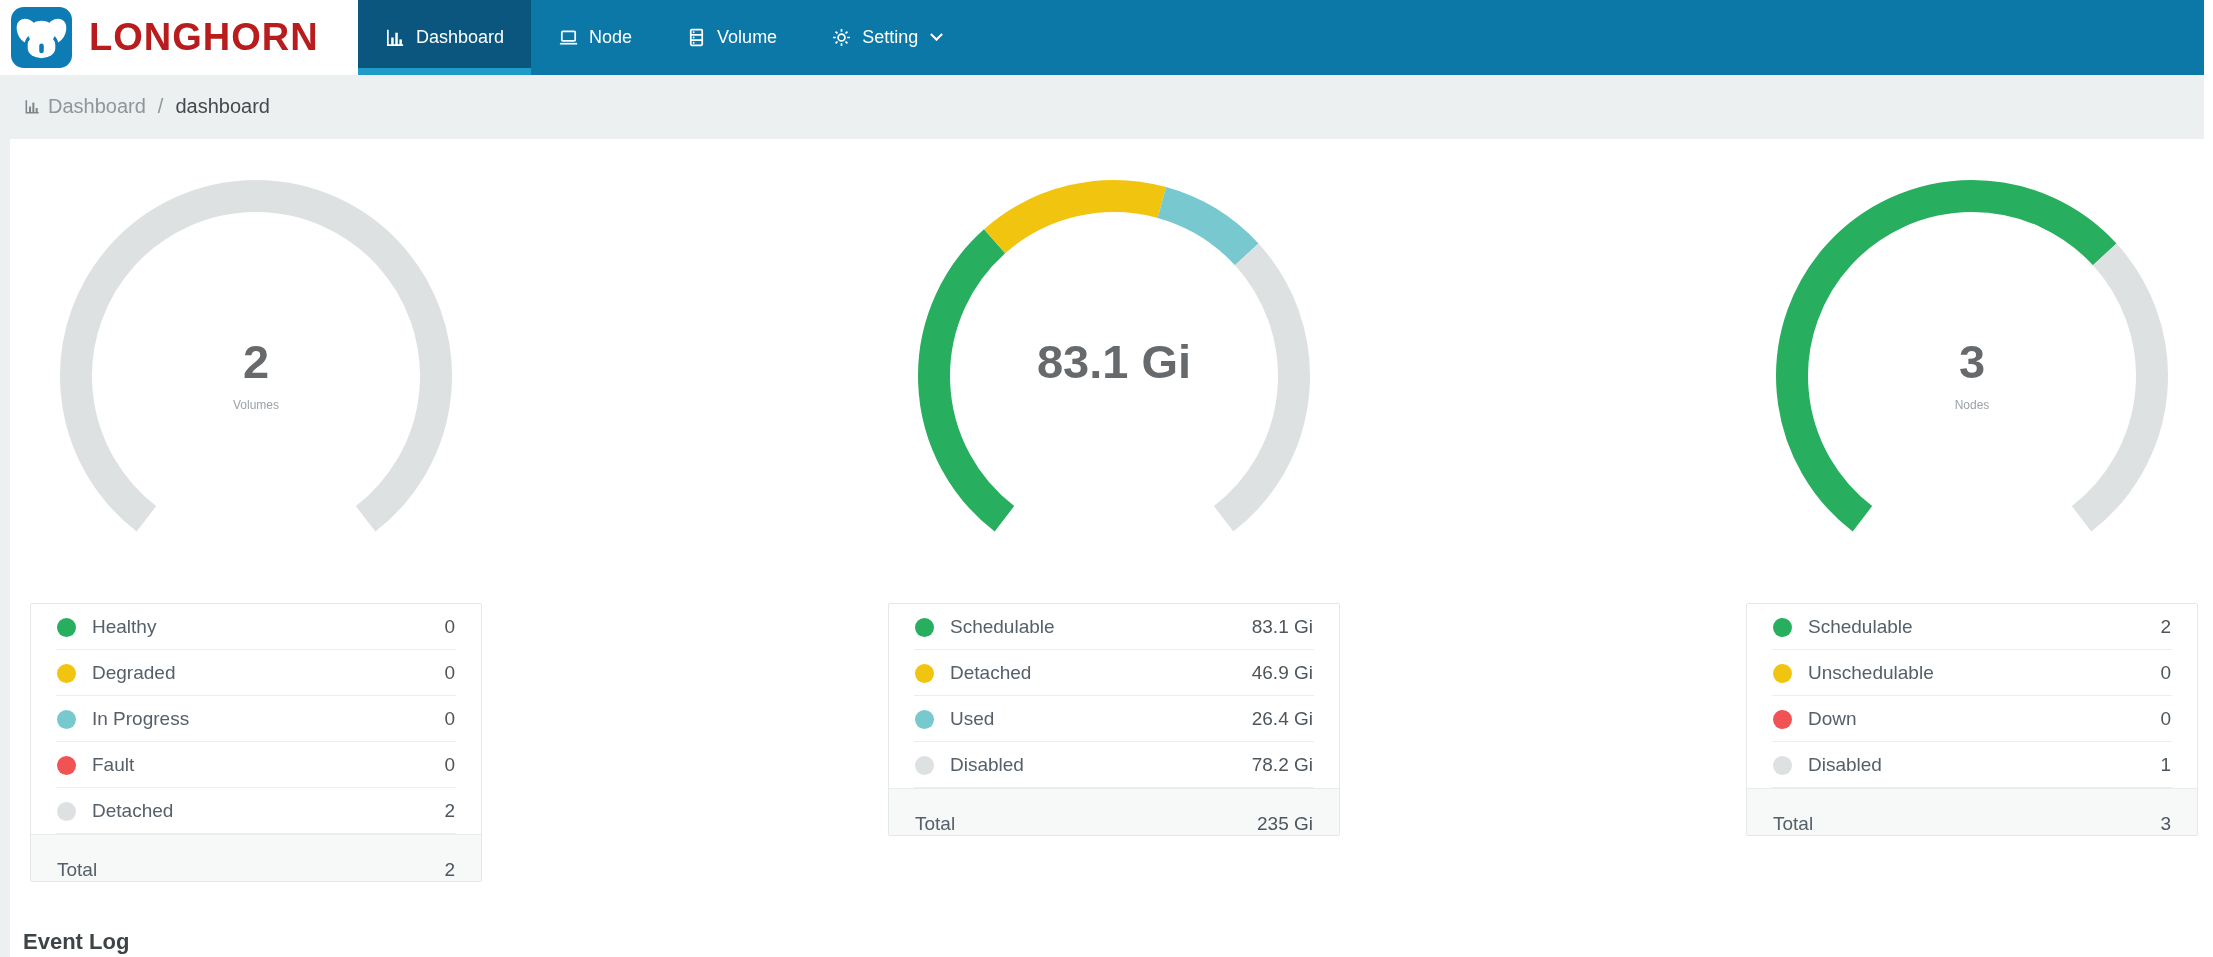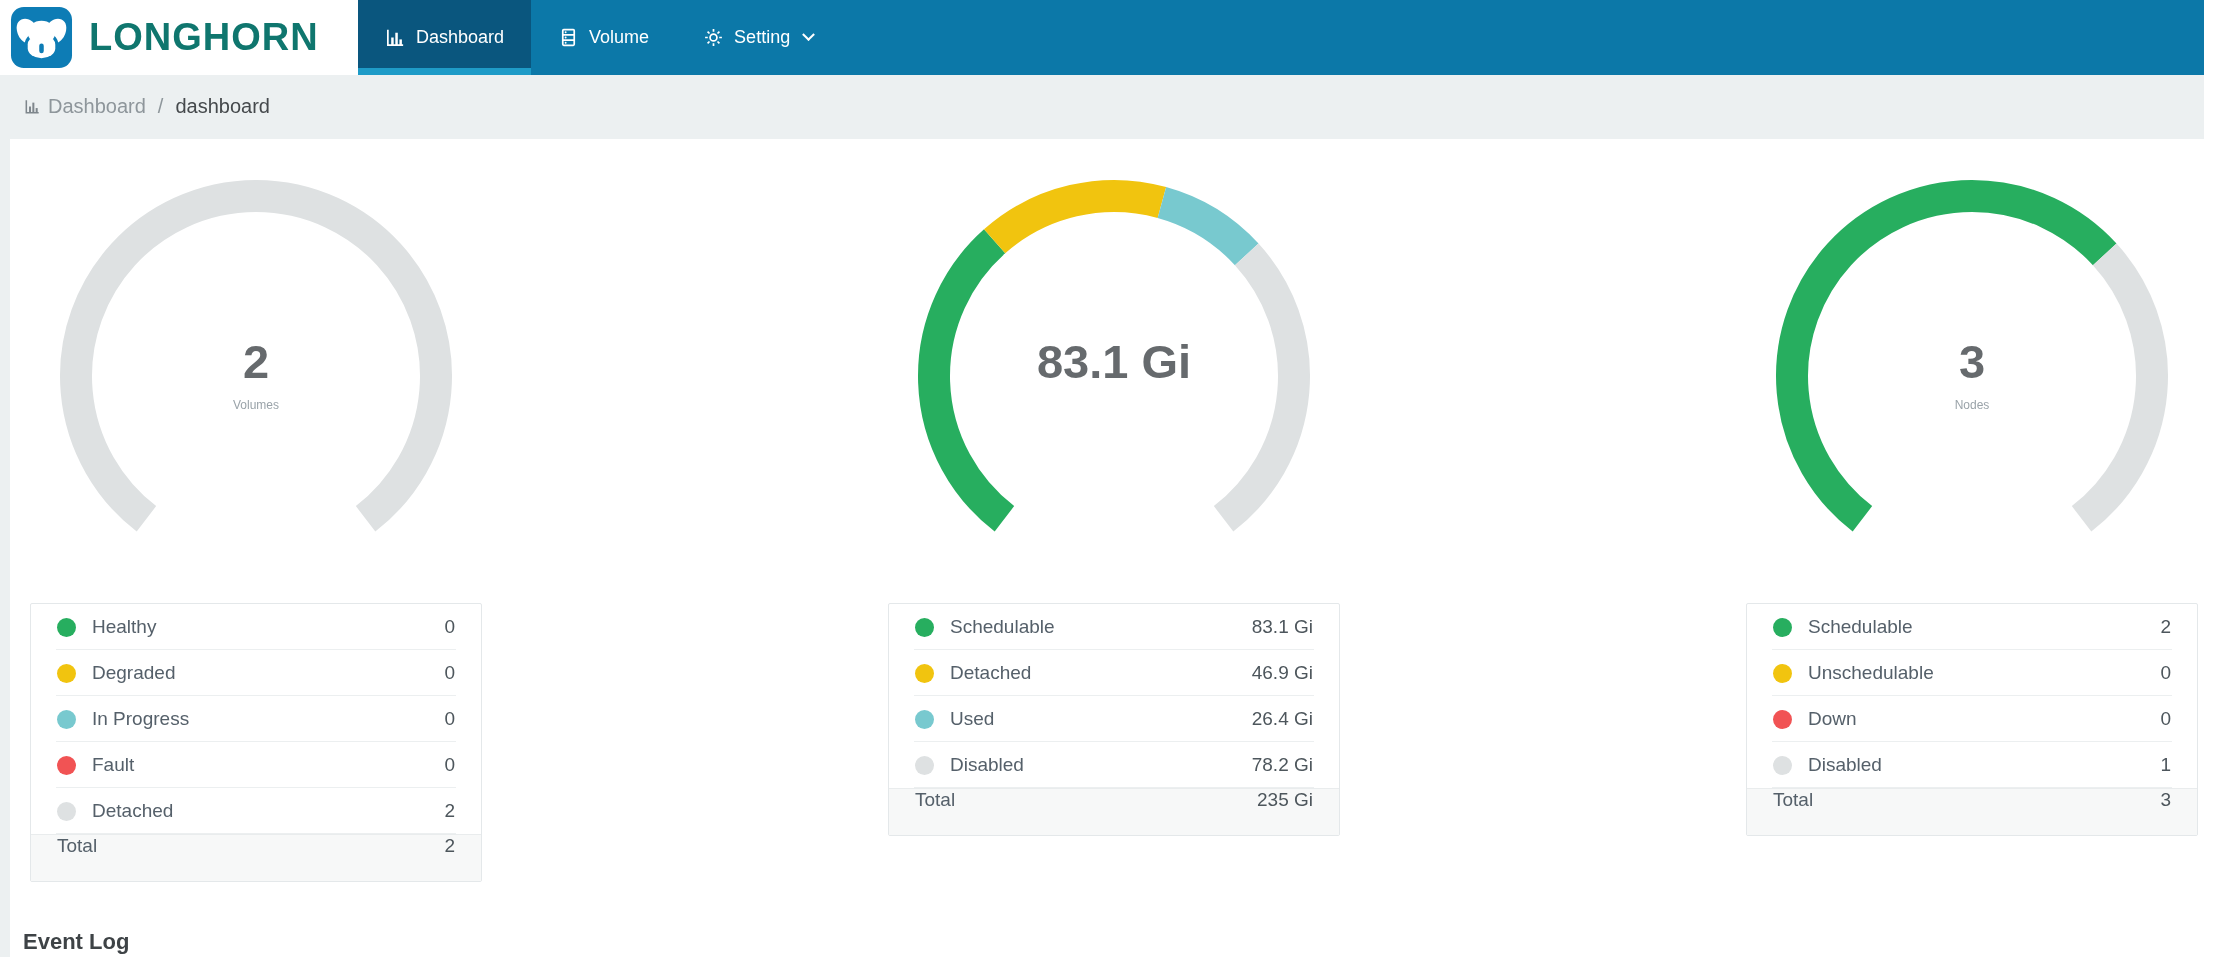--- a/index.html
+++ b/index.html
@@ -14,21 +14,21 @@
   .header {
     position:absolute; top:0; left:0; width:2204px; height:75px;
     background:#0c78a8; display:flex; align-items:stretch;
   }
   .logo-area {
     width:358px; background:#ffffff; display:flex; align-items:center;
     padding-left:10px; gap:16px; flex:0 0 auto;
   }
   .logo-mark { width:63px; height:63px; display:block; }
   .logo-text {
-    font-size:38px; font-weight:bold; color:#0f766e; letter-spacing:1px;
+    font-size:38px; font-weight:bold; color:#b91c1c; letter-spacing:1px;
   }
   .nav { display:flex; align-items:stretch; }
   .nav-item {
     display:flex; align-items:center; gap:10px; padding:0 27px;
     color:#ffffff; font-size:18px; cursor:pointer; position:relative; white-space:nowrap;
   }
   .nav-item.active { background:#0a567e; }
   .nav-item.active::after {
     content:''; position:absolute; left:0; right:0; bottom:0; height:7px;
     background:#1e9bc7;
@@ -77,21 +77,21 @@
   }
   .legend-row:not(:last-child)::after {
     content:''; position:absolute; left:25px; right:25px; bottom:0; height:1px;
     background:#eceff0;
   }
   .legend-dot {
     width:19px; height:19px; border-radius:50%; margin-right:16px; flex:0 0 auto;
   }
   .legend-val { margin-left:auto; color:#4d565c; }
   .legend-total {
-    height:47px; display:flex; align-items:flex-start; padding:0 26px;
+    height:47px; display:flex; align-items:flex-end; padding:0 26px;
     background:#f7f8f8; border-top:1px solid #e9eced;
     font-size:19px; color:#55606a;
   }
 
   .event-log-title {
     position:absolute; top:790px; left:13px;
     font-size:22px; font-weight:bold; color:#3e4346;
   }
 
   .scroll-gutter {
@@ -120,20 +120,27 @@
       <svg class="nav-icon" viewBox="0 0 22 22" fill="none" stroke="#ffffff" stroke-width="1.8">
         <path d="M3 3 V19 H19"></path>
         <rect x="6.5" y="11" width="2.6" height="8" fill="#ffffff" stroke="none"></rect>
         <rect x="10.8" y="6" width="2.6" height="13" fill="#ffffff" stroke="none"></rect>
         <rect x="15.1" y="13" width="2.6" height="6" fill="#ffffff" stroke="none"></rect>
       </svg>
       <span>Dashboard</span>
     </div>
     <div class="nav-item">
       <svg class="nav-icon" viewBox="0 0 22 22" fill="none" stroke="#ffffff" stroke-width="1.8">
+        <rect x="4" y="4.5" width="14" height="10" rx="1"></rect>
+        <path d="M2 17.5 H20"></path>
+      </svg>
+      <span>Node</span>
+    </div>
+    <div class="nav-item">
+      <svg class="nav-icon" viewBox="0 0 22 22" fill="none" stroke="#ffffff" stroke-width="1.8">
         <rect x="5" y="2.8" width="12" height="16.4" rx="1"></rect>
         <path d="M5 8.3 H17 M5 13.8 H17"></path>
         <circle cx="8" cy="5.5" r="1" fill="#ffffff" stroke="none"></circle>
         <circle cx="8" cy="11" r="1" fill="#ffffff" stroke="none"></circle>
         <circle cx="8" cy="16.5" r="1" fill="#ffffff" stroke="none"></circle>
       </svg>
       <span>Volume</span>
     </div>
     <div class="nav-item">
       <svg class="nav-icon" viewBox="0 0 22 22" fill="none" stroke="#ffffff" stroke-width="1.8">

